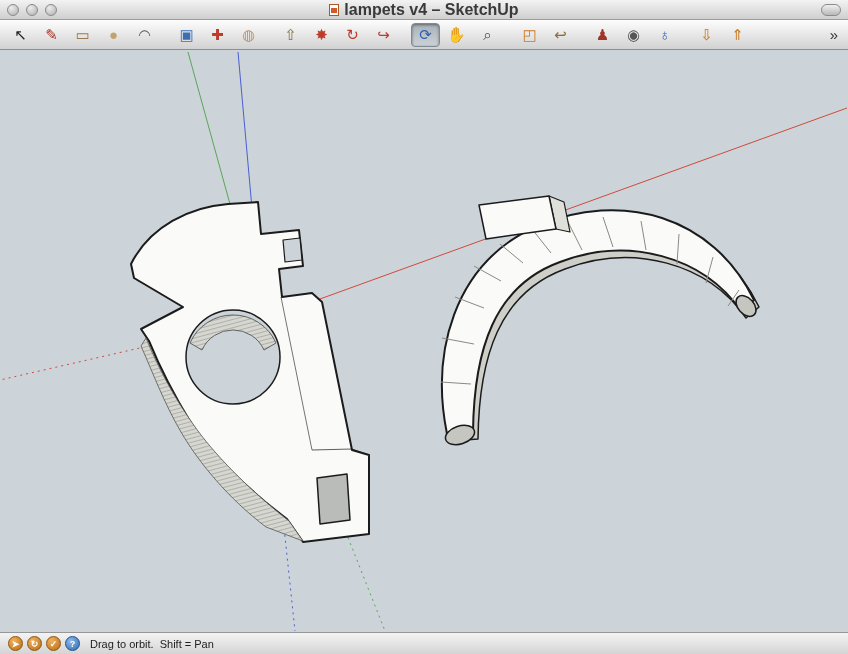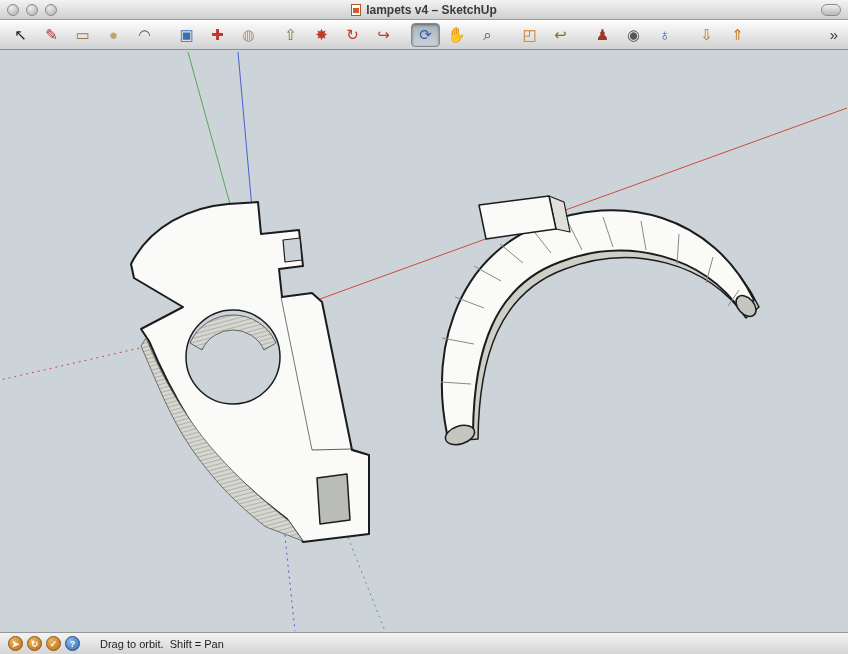--- a/index.html
+++ b/index.html
@@ -20,21 +20,21 @@
   }
   .traffic { display:flex; gap:7px; z-index:2; }
   .light {
     width:12px; height:12px; border-radius:50%;
     background:radial-gradient(circle at 35% 30%, #ececec, #aeaeae);
     border:1px solid #8a8a8a;
   }
   .title-center {
     position:absolute; left:0; right:0; top:0; bottom:0;
     display:flex; align-items:center; justify-content:center; gap:5px;
-    font-size:12px; font-weight:bold; color:#3a3a3a; pointer-events:none;
+    font-size:16px; font-weight:bold; color:#3a3a3a; pointer-events:none;
   }
   .doc-icon {
     width:10px; height:12px; background:#fdfdfd; border:1px solid #a65c22; position:relative;
   }
   .doc-icon::after {
     content:""; position:absolute; left:1px; top:3px; width:6px; height:5px;
     background:#d3582a;
   }
   .toolbar-toggle {
     margin-left:auto; width:20px; height:12px; border-radius:7px;
@@ -74,21 +74,21 @@
     display:flex; align-items:center; padding:0 8px; gap:4px;
     font-size:11px; color:#1d1d1d;
   }
   .badge {
     width:15px; height:15px; border-radius:50%;
     display:flex; align-items:center; justify-content:center;
     font-size:9px; font-weight:bold; color:#fff; flex:0 0 15px;
   }
   .badge.amber { background:radial-gradient(circle at 35% 30%, #f0b35e, #b96a14); border:1px solid #8a5510; }
   .badge.blue  { background:radial-gradient(circle at 35% 30%, #8db9ea, #2d6bb5); border:1px solid #1d4f8c; }
-  .hint { margin-left:16px; white-space:pre; }
+  .hint { margin-left:6px; white-space:pre; }
   .measure { margin-left:auto; display:flex; align-items:center; gap:7px; color:#555; }
   .measure input {
     width:155px; height:17px; border:1px solid #979797; background:#fff;
     box-shadow:inset 0 1px 2px rgba(0,0,0,.3); font-size:11px; padding:0 3px;
     font-family:"Liberation Sans", sans-serif;
   }
 </style>
 </head>
 <body>
 

